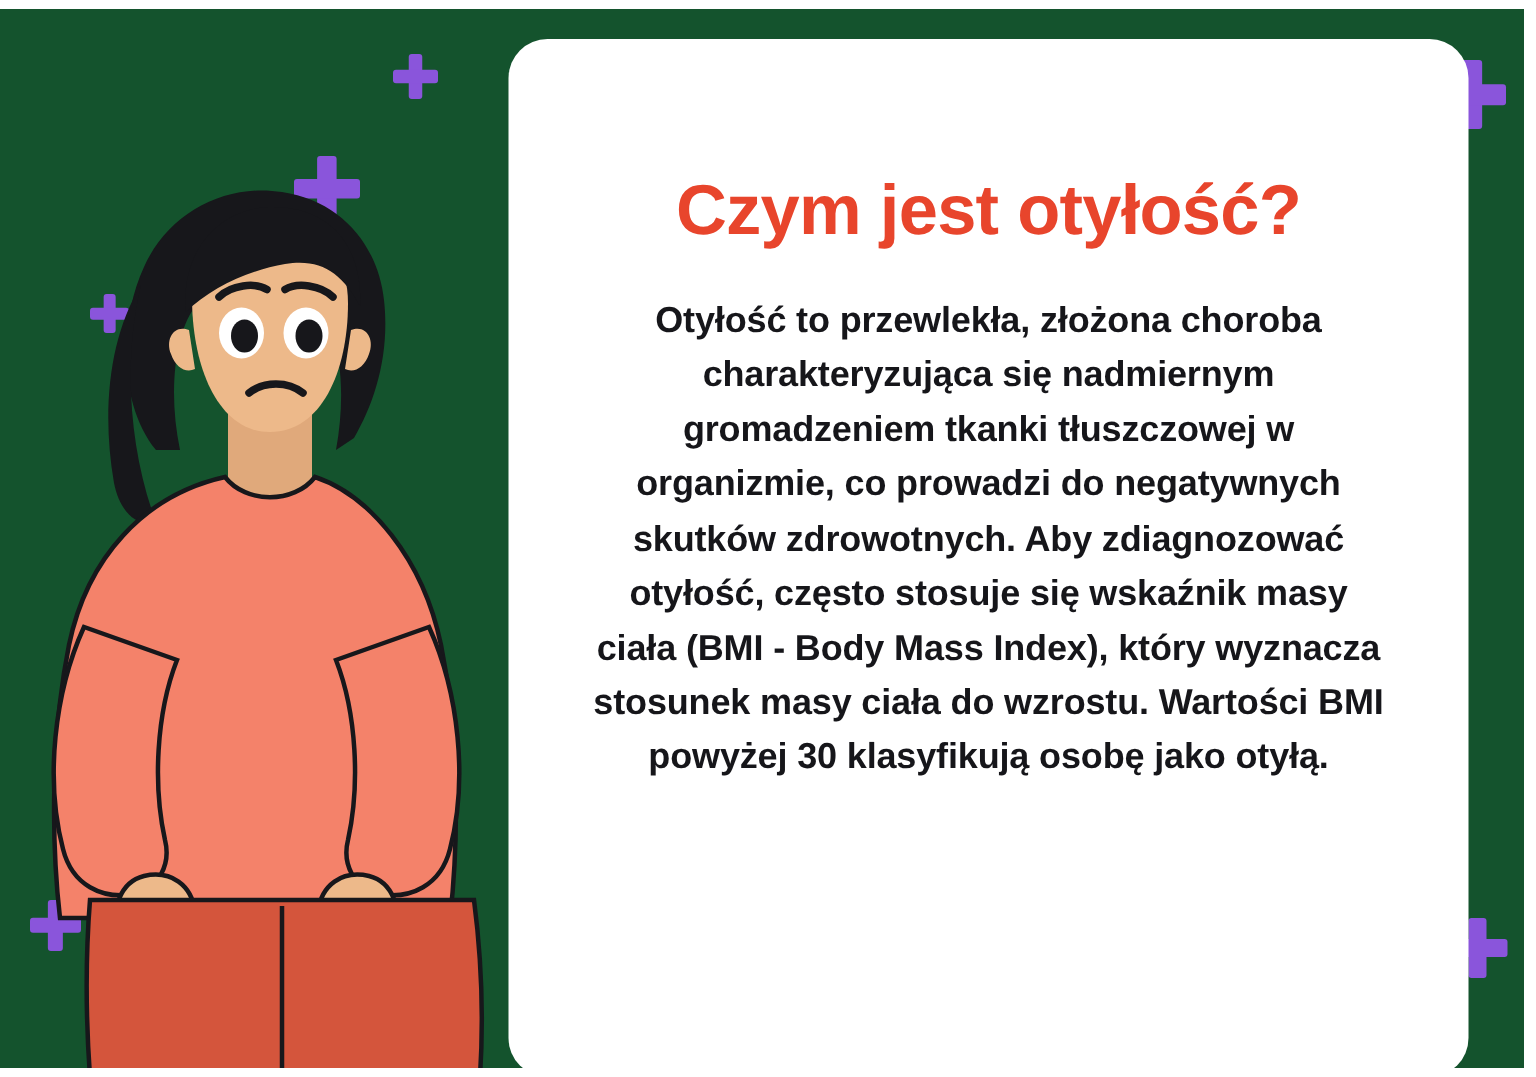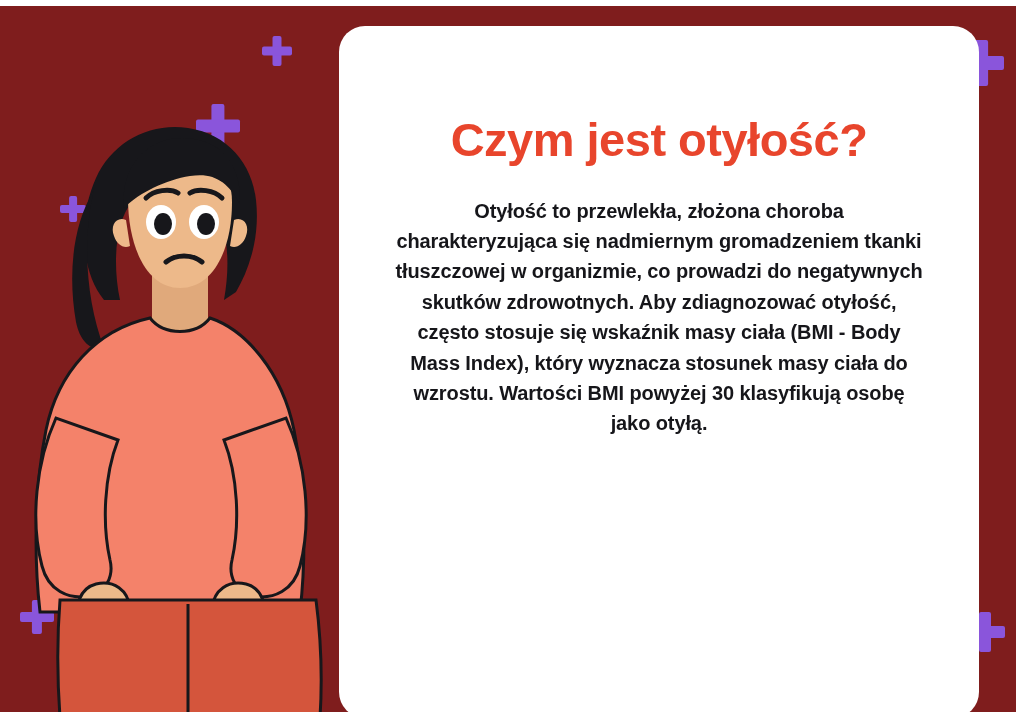--- a/index.html
+++ b/index.html
@@ -11,21 +11,21 @@
     width: 1024px;
     height: 718px;
     overflow: hidden;
     font-family: "Liberation Sans", sans-serif;
   }
 
   #slide {
     position: relative;
     width: 1024px;
     height: 718px;
-    background: #7f1d1d;
+    background: #14532d;
     overflow: hidden;
   }
 
   
   .edge-top {
     position: absolute;
     left: 0; top: 0;
     width: 1024px; height: 6px;
     background: #ffffff;
     z-index: 40;
@@ -102,21 +102,21 @@
     letter-spacing: -0.5px;
     line-height: 1.1;
     padding-top: 40px;
   }
 
   #card-body {
     margin: 0;
     padding-top: 30px;
     text-align: center;
     color: #16161a;
-    font-size: 20px;
+    font-size: 24px;
     font-weight: 600;
     line-height: 1.52;
     letter-spacing: -0.1px;
   }
 
   
   #illustration {
     position: absolute;
     left: 0;
     top: 0;

